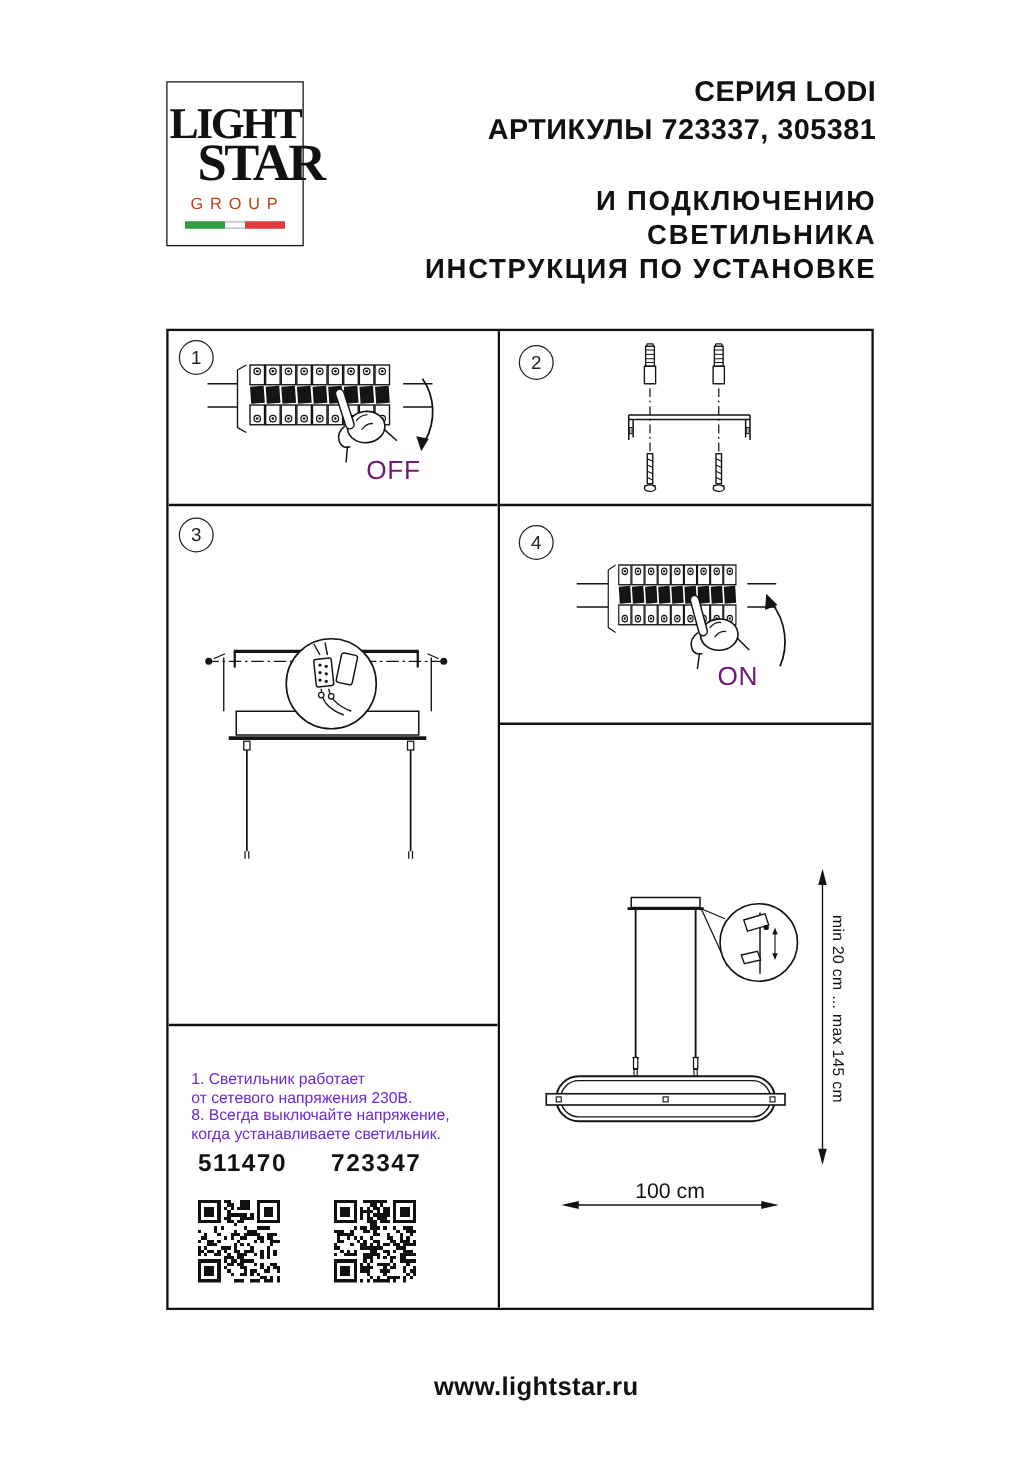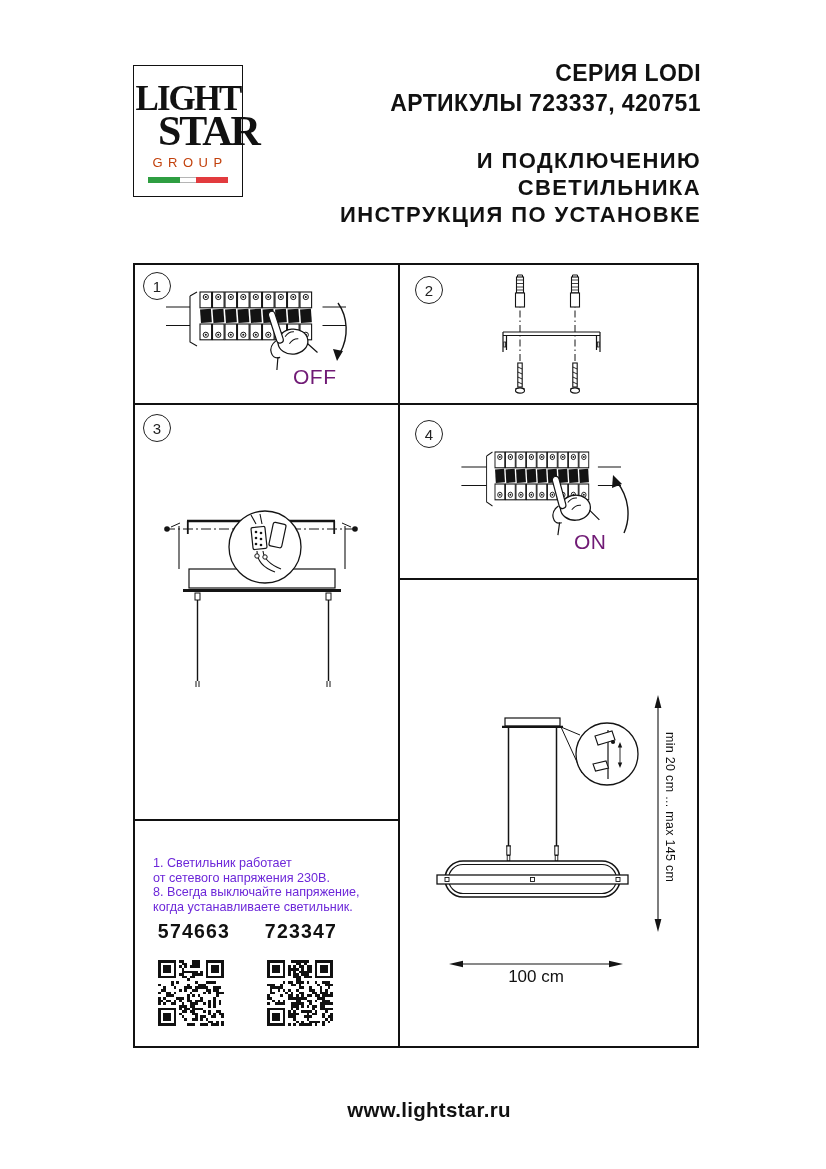--- a/index.html
+++ b/index.html
@@ -37,21 +37,21 @@
 
   .stepnum{position:absolute;width:26px;height:26px;border:1.5px solid #222;border-radius:50%;display:flex;align-items:center;justify-content:center;font-size:15px;color:#222;background:#fff;z-index:2;}
   .n1{left:8px;top:7px;}  .n2{left:15px;top:11px;}
   .n3{left:8px;top:9px;}  .n4{left:15px;top:15px;}
 
   .onoff{position:absolute;font-size:21px;color:#701a75;letter-spacing:.5px;}
   .off-label{left:158px;top:100px;}
   .on-label{left:174px;top:125px;}
 
   .dim-v{position:absolute;right:20px;top:152px;writing-mode:vertical-rl;font-size:12.5px;color:#111;letter-spacing:.3px;}
-  .dim-h{position:absolute;left:86px;top:363px;width:100px;text-align:center;font-size:17px;color:#111;margin-top:24px;}
+  .dim-h{position:absolute;left:86px;top:363px;width:100px;text-align:center;font-size:17px;color:#111;}
 
   .panel svg{position:absolute;left:0;top:0;}
 
   
   .notes-text{position:absolute;left:18px;top:35px;font-size:12.6px;line-height:14.7px;color:#6d28d9;}
   .article{position:absolute;top:99px;width:80px;text-align:center;font-weight:bold;font-size:19.5px;letter-spacing:1.2px;}
   .a1{left:19px;} .a2{left:126px;}
   .qr{position:absolute;top:139px;width:66px;height:66px;}
   .q1{left:23px;} .q2{left:132px;}
 
@@ -68,21 +68,21 @@
     <div class="logo-group">GROUP</div>
     <div class="logo-flag">
       <span class="fg"></span>
         <span class="fw"></span>
         <span class="fr"></span>
     </div>
   </div>
 
   <div class="title-block">
     <div class="t1">СЕРИЯ LODI</div>
-    <div class="t1">АРТИКУЛЫ 723337, 420751</div>
+    <div class="t1">АРТИКУЛЫ 723337, 305381</div>
     <div class="t2-wrap">
       <div class="t2">И ПОДКЛЮЧЕНИЮ СВЕТИЛЬНИКА</div>
       <div class="t2">ИНСТРУКЦИЯ ПО УСТАНОВКЕ</div>
     </div>
   </div>
 
   <div class="grid">
     <div class="col left">
 
       <div class="panel p1">
@@ -212,21 +212,21 @@
         </svg>
       </div>
 
       <div class="panel pnotes">
         <div class="notes-text">
           <div>1. Светильник работает</div>
           <div>от сетевого напряжения 230В.</div>
           <div>8. Всегда выключайте напряжение,</div>
           <div>когда устанавливаете светильник.</div>
         </div>
-        <div class="article a1">574663</div>
+        <div class="article a1">511470</div>
         <div class="article a2">723347</div>
         <div class="qr q1">
             <svg viewBox="0 0 25 25" shape-rendering="crispEdges" style="width: 100%; height: 100%;">
               <rect x="0" y="0" width="25" height="25" fill="#fff"></rect>
               <rect x="8" y="0" width="1" height="1" fill="#111"></rect>
               <rect x="9" y="0" width="1" height="1" fill="#111"></rect>
               <rect x="13" y="0" width="1" height="1" fill="#111"></rect>
               <rect x="14" y="0" width="1" height="1" fill="#111"></rect>
               <rect x="15" y="0" width="1" height="1" fill="#111"></rect>
               <rect x="9" y="1" width="1" height="1" fill="#111"></rect>

